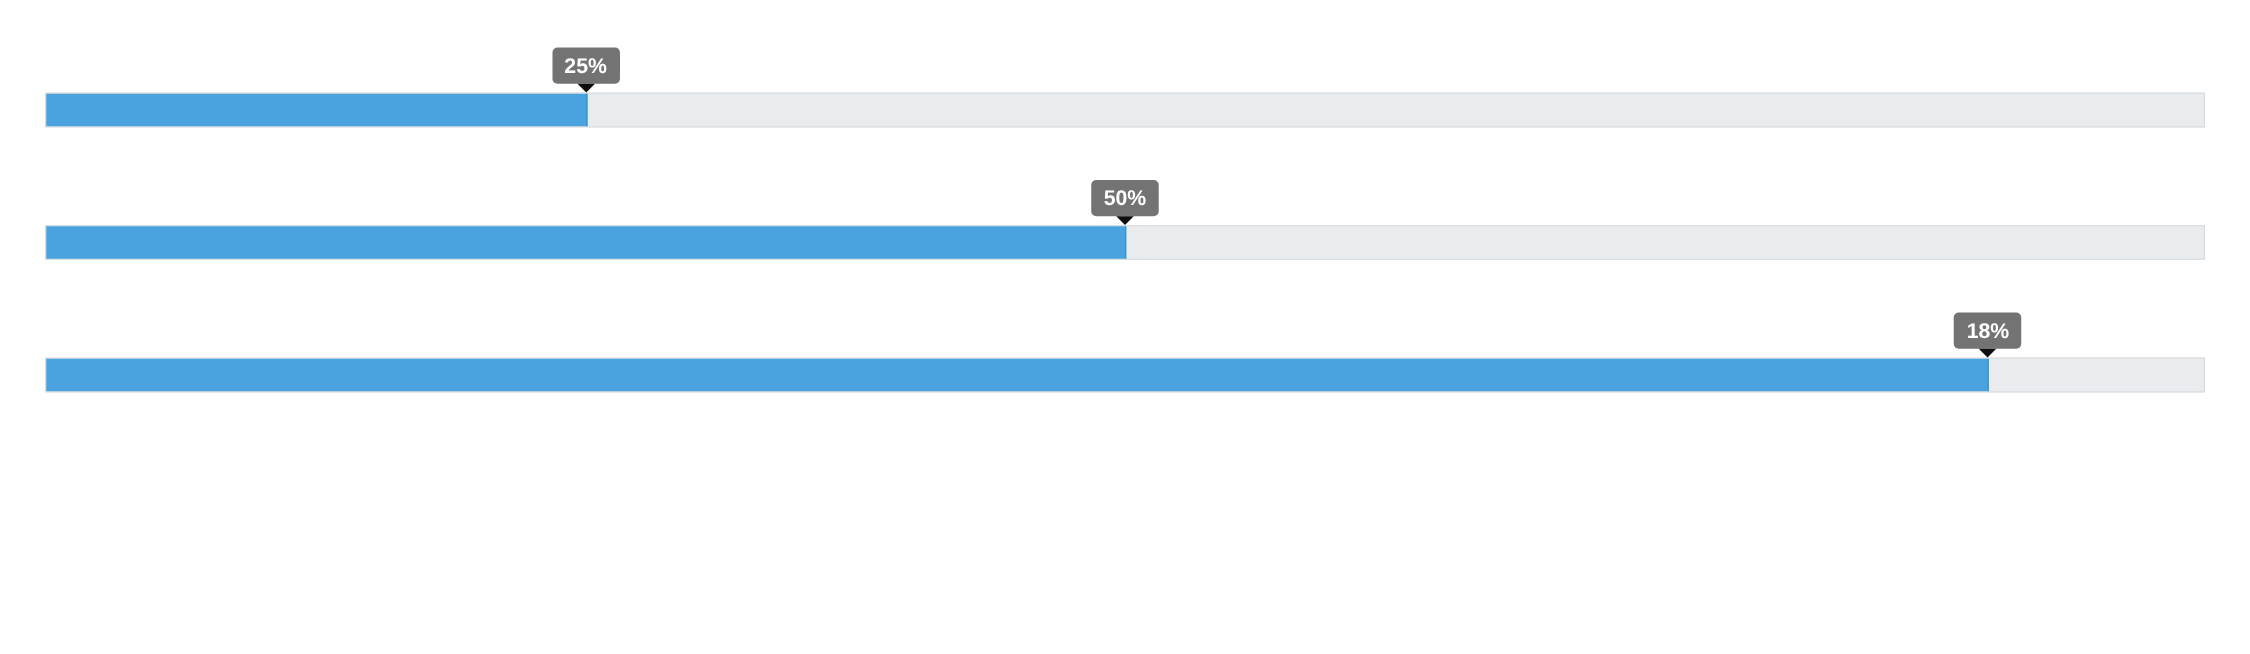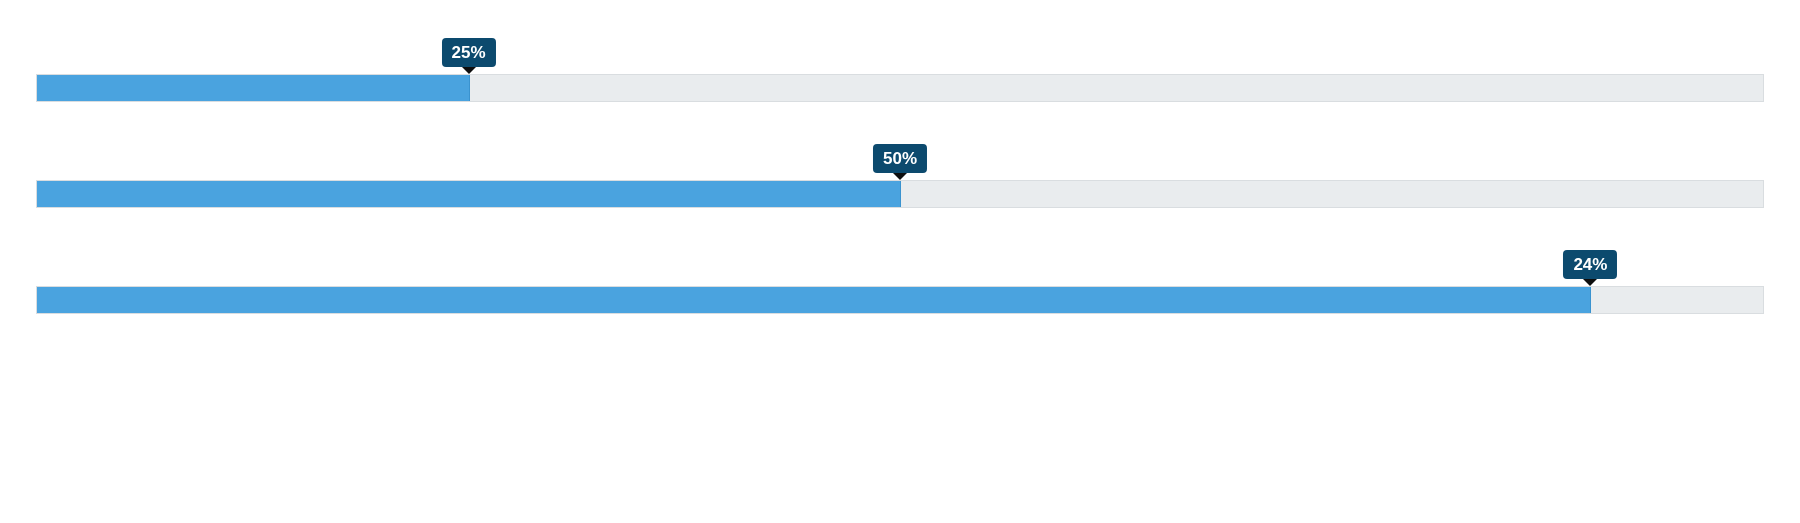--- a/index.html
+++ b/index.html
@@ -33,21 +33,21 @@
     left: 0;
     top: 0;
     bottom: 0;
     background: #4aa3df;
     border-right: 1px solid #3a93cf;
   }
   .tooltip {
     position: absolute;
     bottom: 34px;          
     transform: translateX(-50%);
-    background: #0c4a6e;
+    background: #737373;
     color: #ffffff;
     font-size: 17px;
     font-weight: 700;
     padding: 6px 10px;
     border-radius: 4px;
     line-height: 1;
     white-space: nowrap;
   }
   .tooltip::after {
     content: "";
@@ -75,17 +75,17 @@
     <div class="track">
       <div class="fill" style="width: 50%;"></div>
       <div class="tooltip" style="left: 50%;">50%</div>
     </div>
   </div>
 
 
   <div class="progress-block">
     <div class="track">
       <div class="fill" style="width: 90%;"></div>
-      <div class="tooltip" style="left: 90%;">24%</div>
+      <div class="tooltip" style="left: 90%;">18%</div>
     </div>
   </div>
 
 </div>
 
 </body></html>

